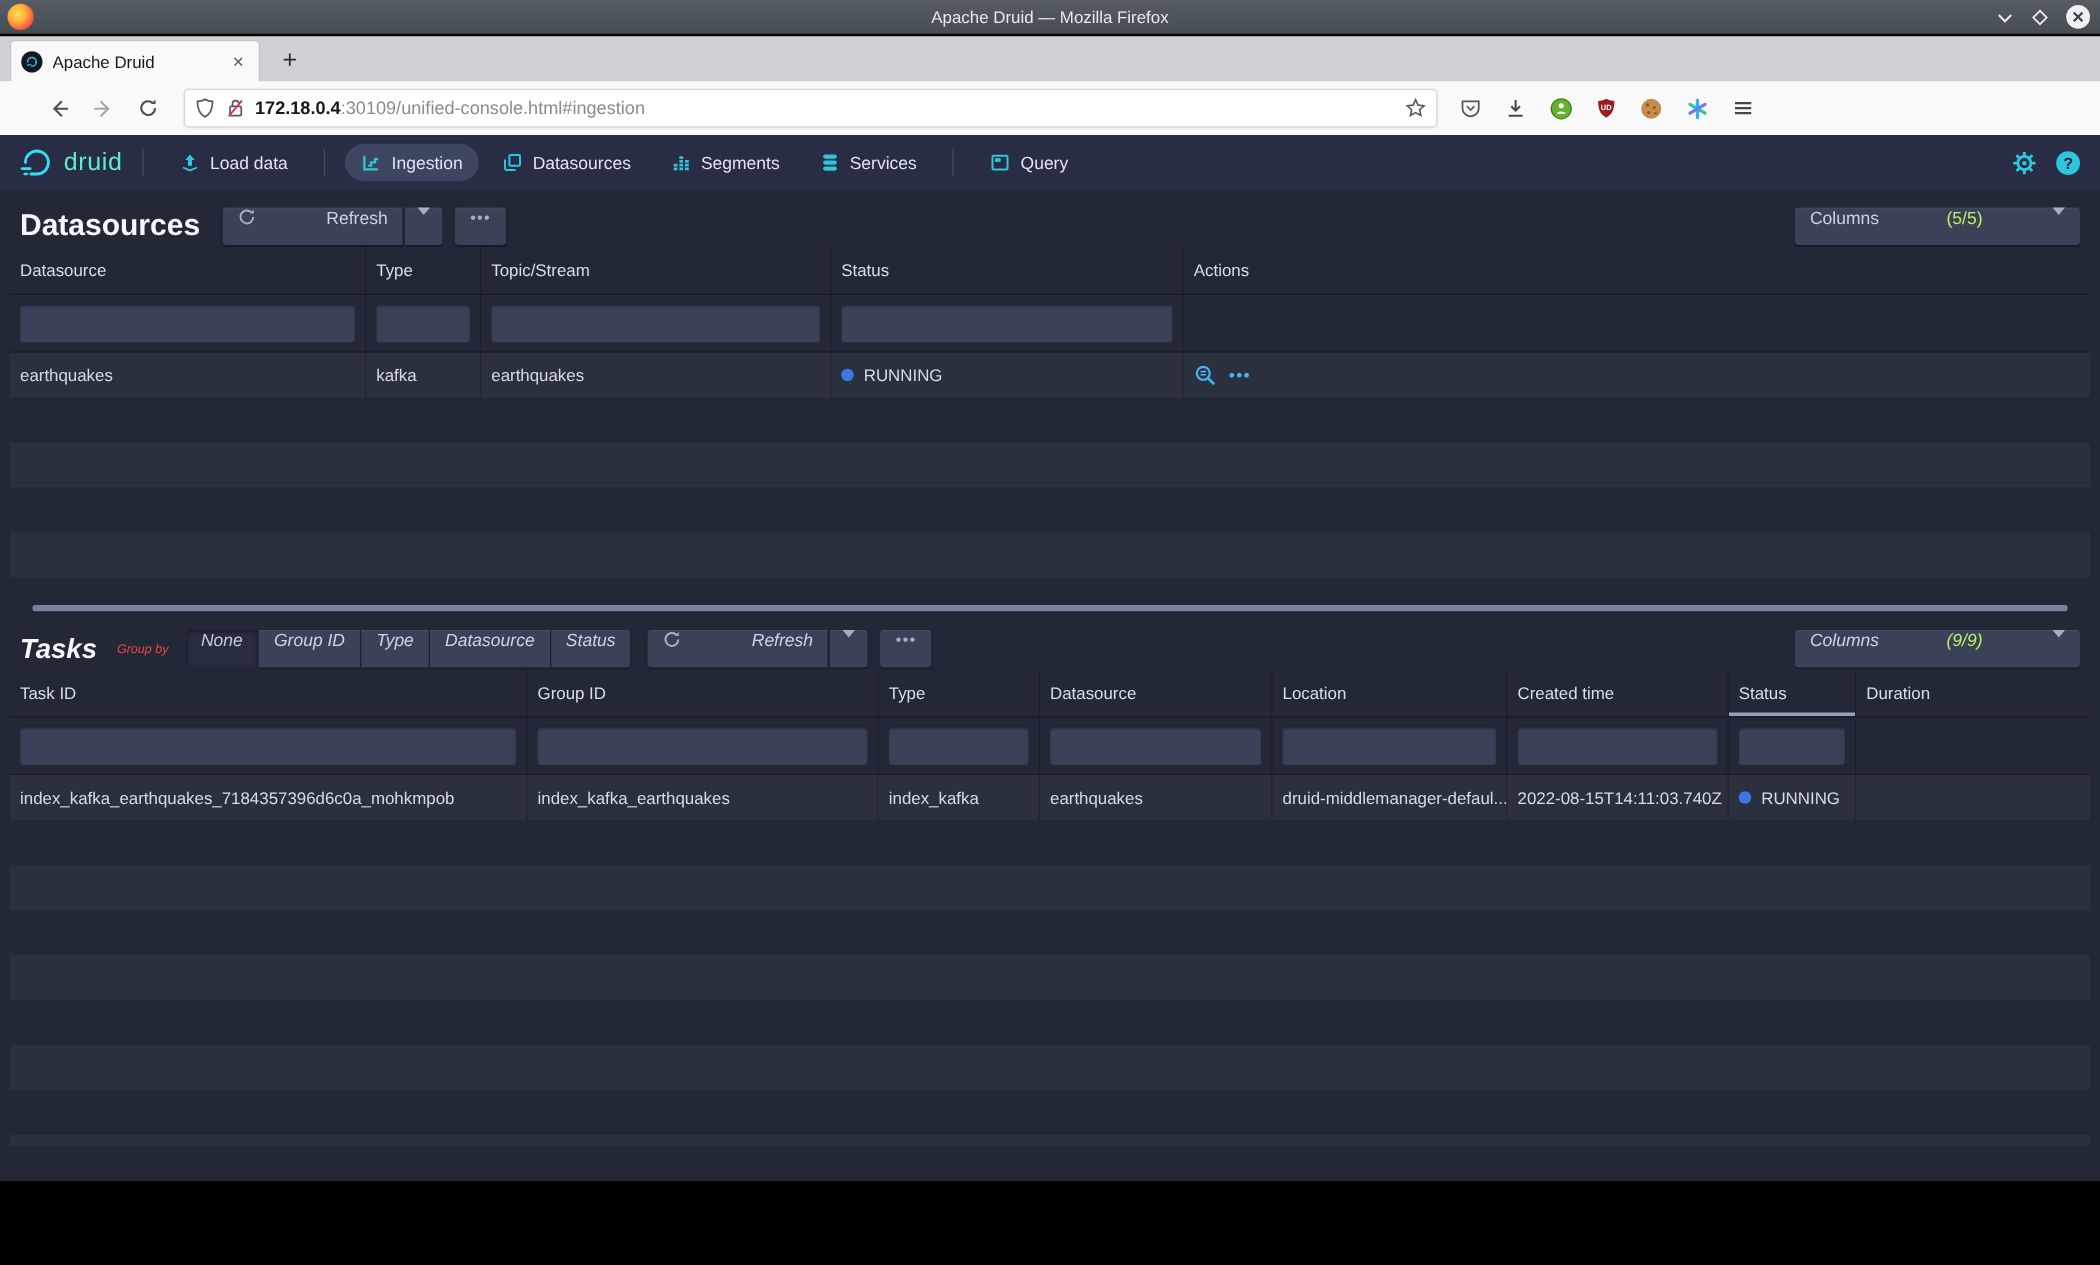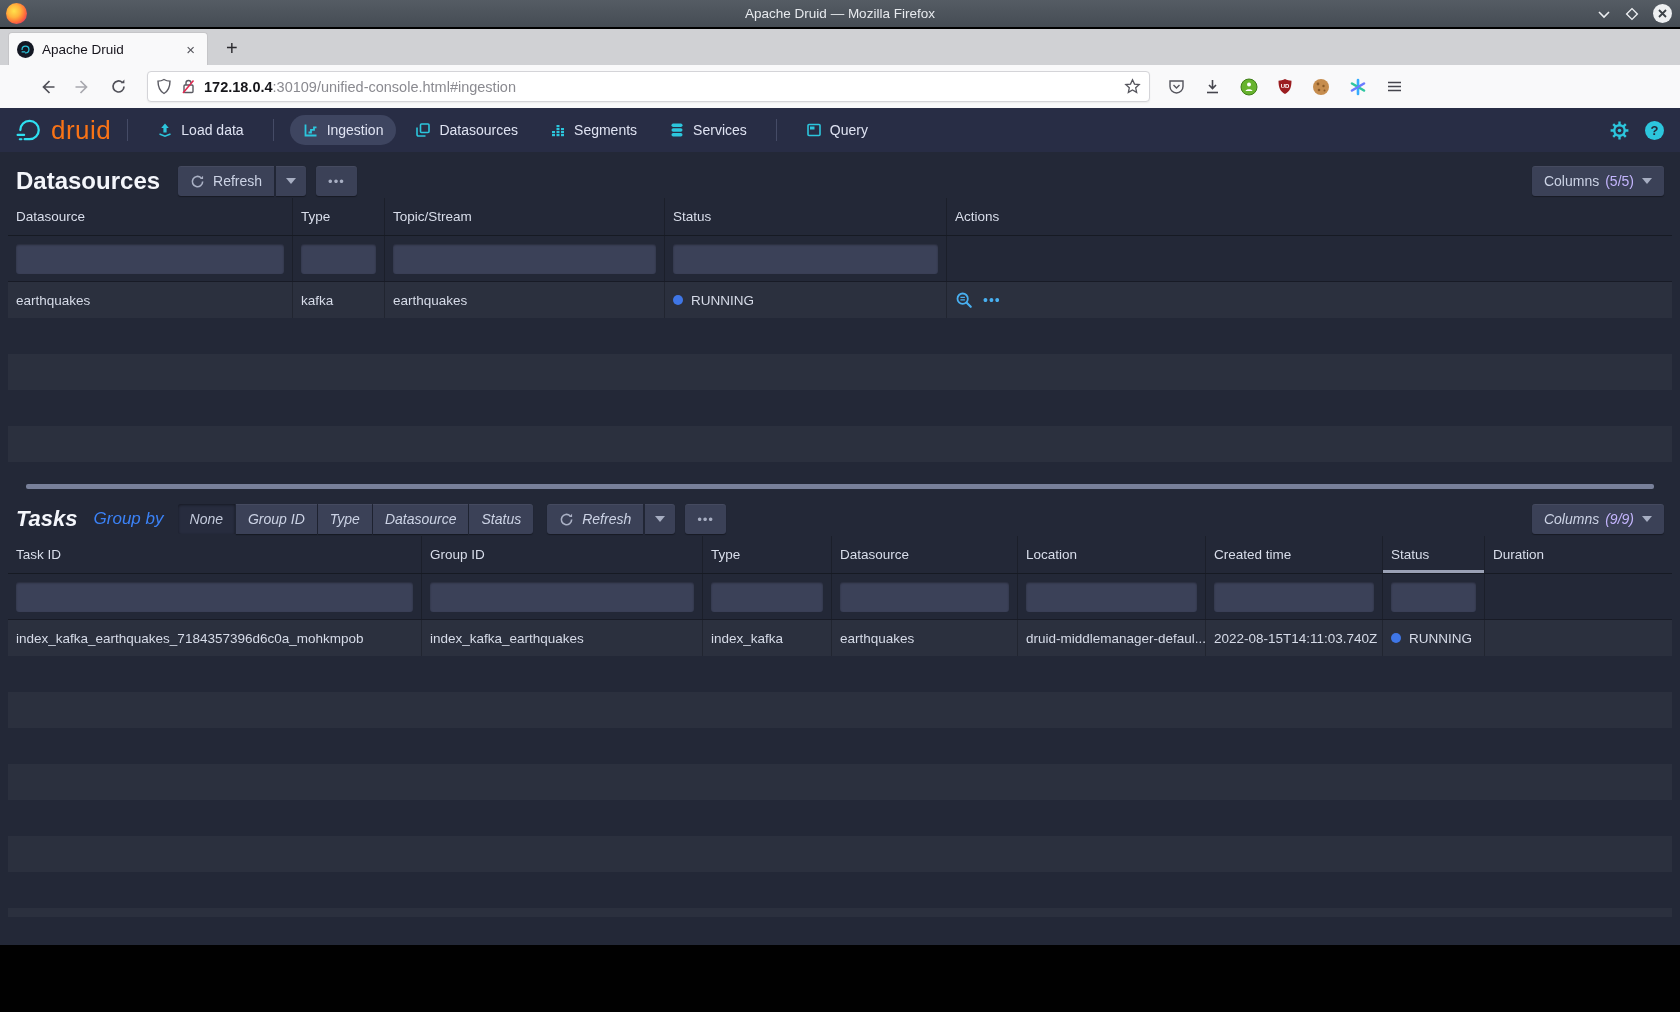--- a/index.html
+++ b/index.html
@@ -34,51 +34,51 @@
   .urlbar { margin-left:20px; width:1003px; height:31px; background:#fff; border:1px solid #d4d4d8; border-radius:4px;
     display:flex; align-items:center; padding:0 8px; box-shadow:0 1px 2px rgba(0,0,0,.06); }
   .url-text { flex:1; margin-left:8px; font-size:14.5px; color:#8a8a90; white-space:nowrap; overflow:hidden; }
   .url-host { color:#17171b; }
   .tb-icons { display:flex; align-items:center; gap:19px; margin-left:18px; }
 
   
   .dnav { position:absolute; left:0; top:108px; width:100%; height:44px; background:#282d45;
     display:flex; align-items:center; color:#e6e9f5; }
   .brand { display:flex; align-items:center; margin-left:14px; gap:7px; }
-  .brand-text { font-size:26px; color:#f97316; letter-spacing:.5px; }
+  .brand-text { font-size:20px; color:#5eead4; letter-spacing:.5px; }
   .dnav-sep { width:1px; height:22px; background:#454b66; margin:0 16px; }
   .dnav-item { display:flex; align-items:center; gap:8px; padding:7px 13px; border-radius:16px; font-size:14px; color:#dfe3f2; cursor:pointer; }
   .dnav-item.active { background:#3e4560; }
   .dnav-item + .dnav-item { margin-left:6px; }
   .cyan { color:#2cc6dd; }
   .dnav-right { margin-left:auto; margin-right:16px; display:flex; align-items:center; gap:16px; }
   .help-circle { width:19px; height:19px; border-radius:50%; background:#2cc6dd; color:#232838; font-weight:bold; font-size:13px;
     display:flex; align-items:center; justify-content:center; }
 
   
   .content { position:absolute; left:0; top:152px; width:100%; height:793px; background:#232837; color:#d6dbe8; overflow:hidden; }
 
   .sec-toolbar { display:flex; align-items:center; padding:0 16px; }
   .sec-title { font-weight:600; color:#f4f6fb; }
   .sup-toolbar { height:46px; padding-top:12px; }
   .sup-toolbar .sec-title { font-size:24px; }
   .tasks-toolbar { height:44px; padding-top:10px;font-style:italic; }
   .tasks-toolbar .sec-title { font-size:22px; }
 
-  .btn { height:30px; background:#3b4157; color:#ccd3e5; font-size:14px; display:flex; align-items:center;
-    padding:0 12px; border-radius:3px; box-shadow:inset 0 1px 0 rgba(255,255,255,.05), 0 1px 1px rgba(0,0,0,.35); cursor:pointer; }
+  .btn { height:30px; background:#3b4157; color:#ccd3e5; font-size:14px; display:flex; 
+    padding:0 12px; border-radius:3px; box-shadow:inset 0 1px 0 rgba(255,255,255,.05), 0 1px 1px rgba(0,0,0,.35); cursor:pointer;gap:48px; }
   .btn .bico { margin-right:8px; display:flex; color:#aab1c5; }
   .split { display:flex; }
   .split .btn.main { border-radius:3px 0 0 3px; }
   .split .btn.caret-part { border-radius:0 3px 3px 0; margin-left:2px; padding:0 10px; }
   .caret { width:0; height:0; border-left:5px solid transparent; border-right:5px solid transparent; border-top:6px solid #a7aec2; }
   .dots { color:#a7aec2; font-size:13px; letter-spacing:1px; }
   .columns-btn { margin-left:auto; }
-  .count { color:#c4b5fd; margin:0 8px 0 6px; }
-  .groupby-label { color:#3b82f6; font-size:17px; margin:0 14px 0 16px; }
+  .count { color:#bef264; margin:0 8px 0 6px; }
+  .groupby-label { color:#ef4444; font-size:10px; margin:0 14px 0 16px; }
   .btn-group { display:flex; }
   .btn-group .btn { border-radius:0; margin-left:1px; }
   .btn-group .btn:first-child { border-radius:3px 0 0 3px; margin-left:0; }
   .btn-group .btn:last-child { border-radius:0 3px 3px 0; }
   .btn.active { background:#272c3e; box-shadow:inset 0 1px 3px rgba(0,0,0,.45); color:#c3cadb; }
   .ml10 { margin-left:10px; } .ml14 { margin-left:14px; }
 
   
   .table { margin:0 8px; }
   .trow { display:flex; }

